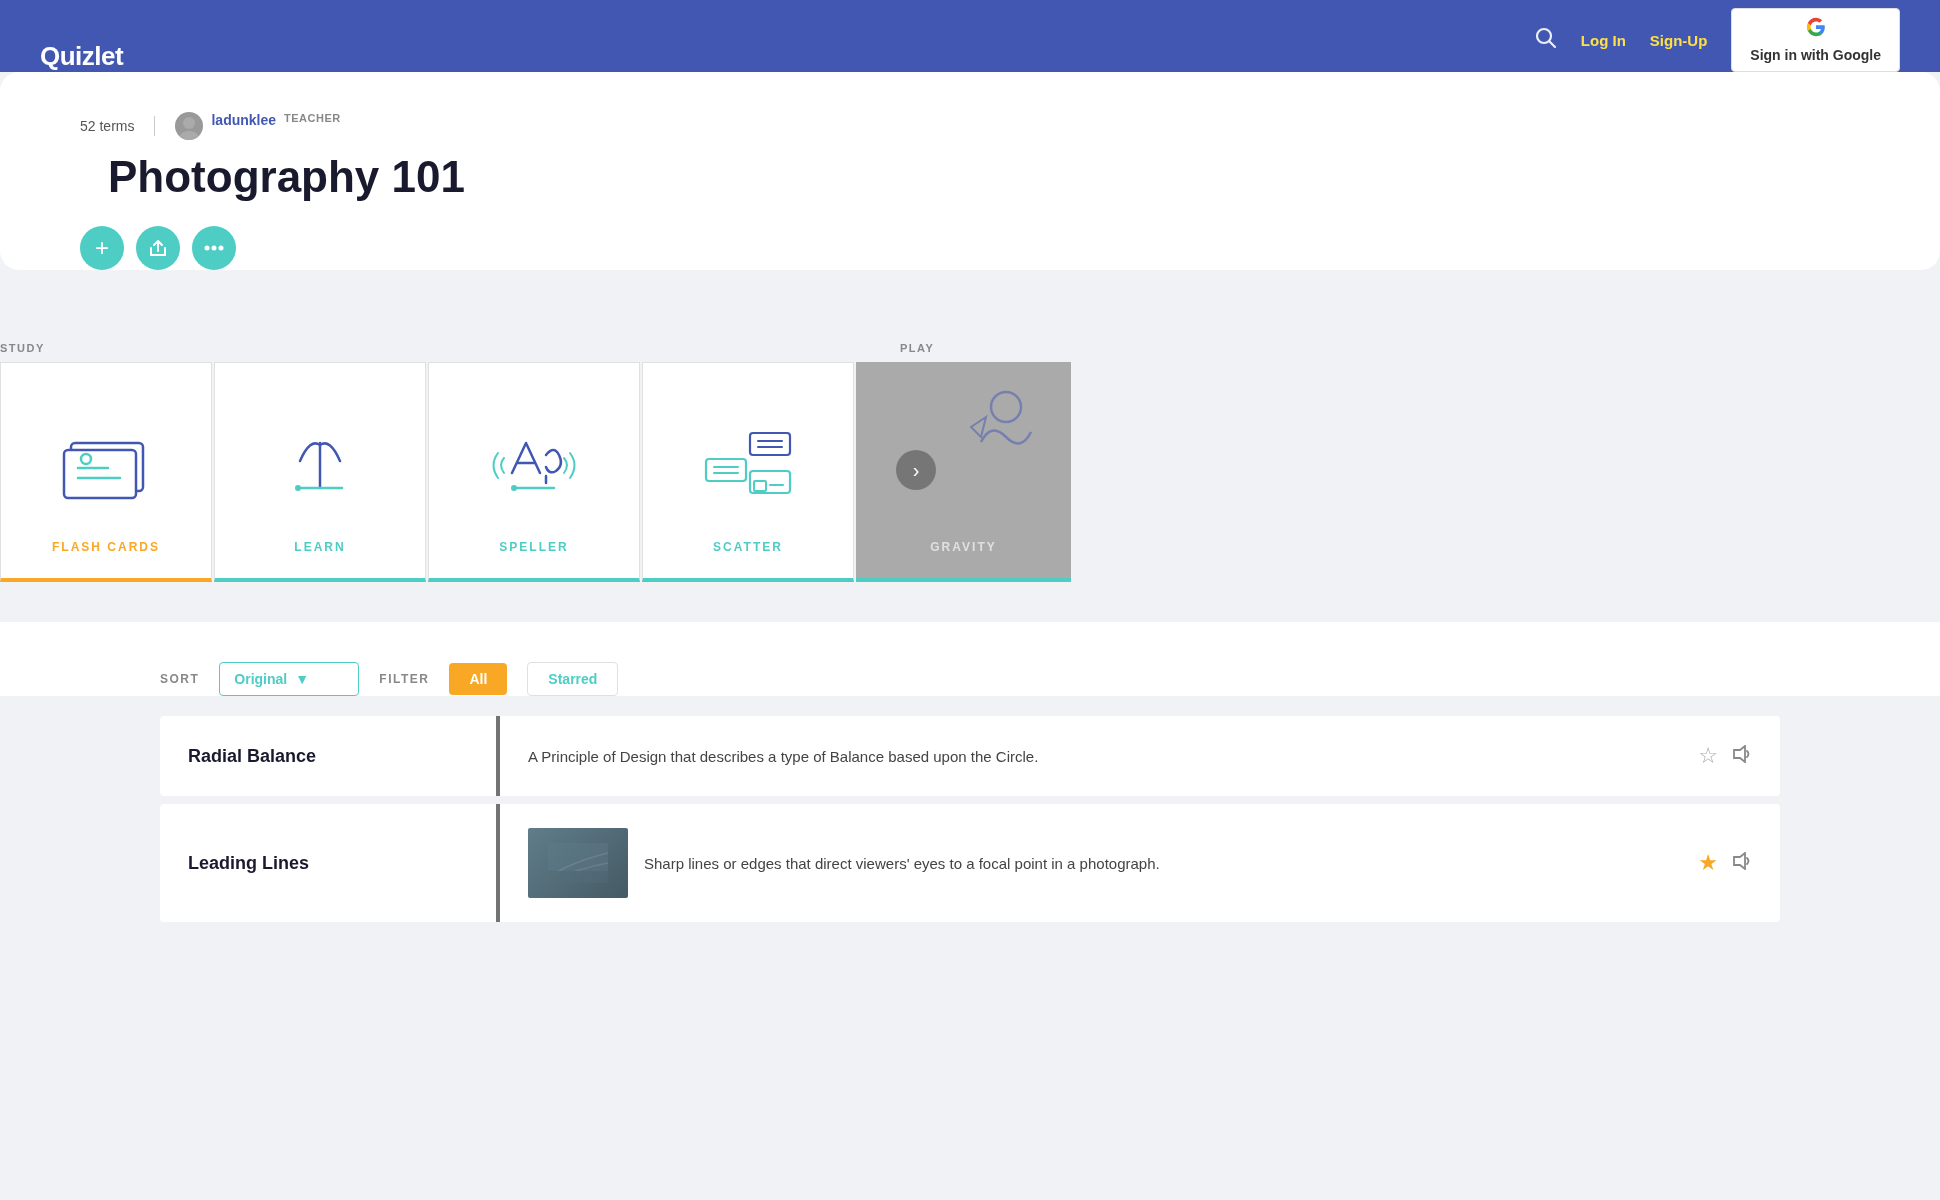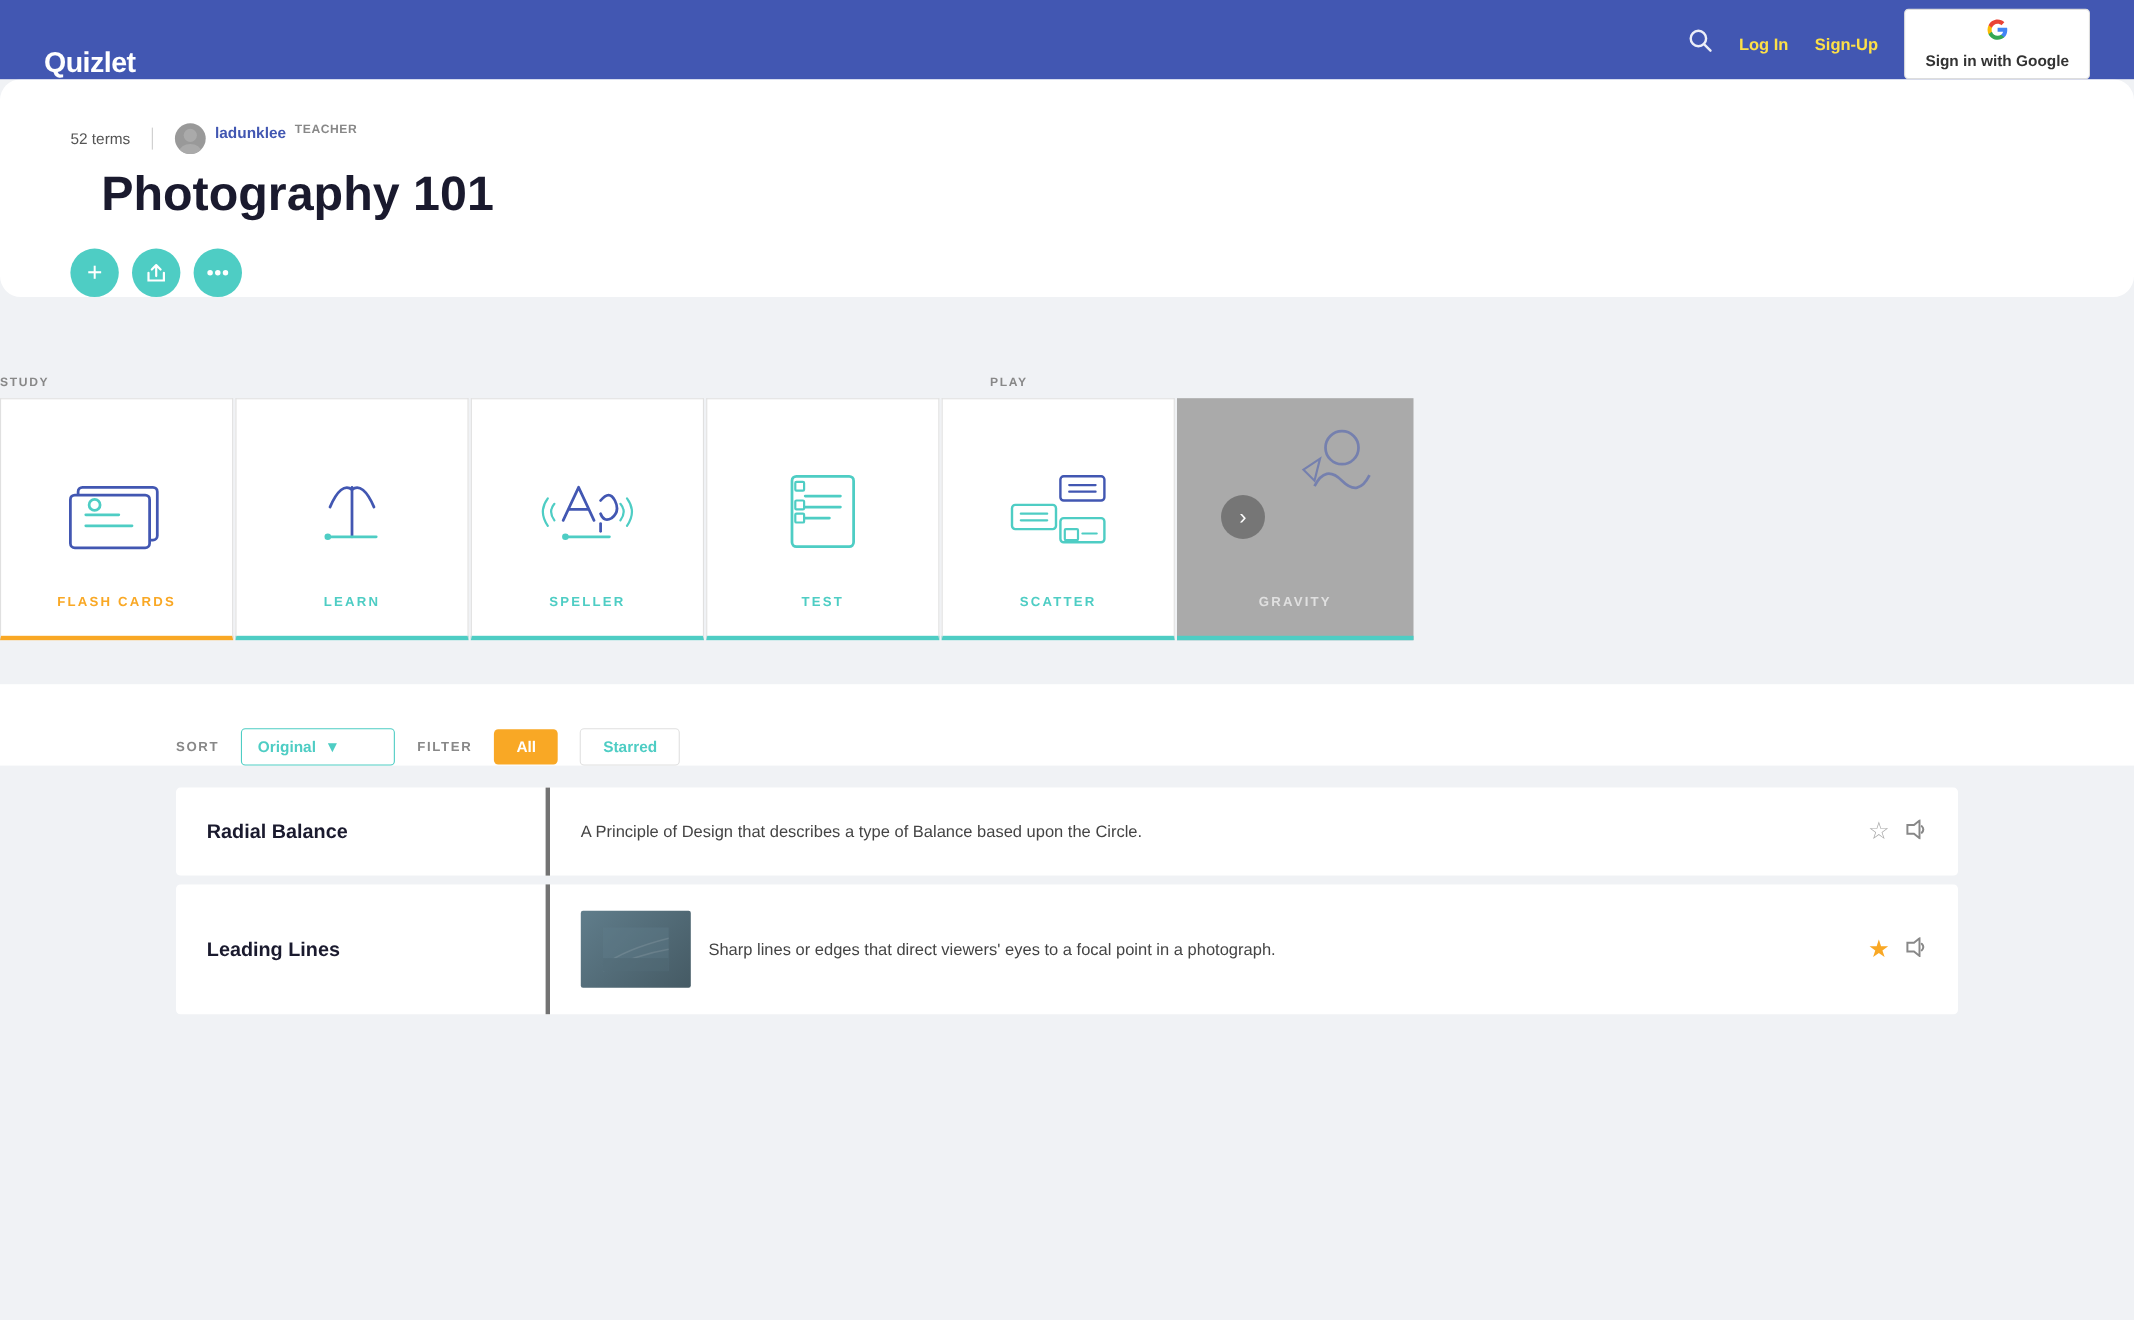--- a/index.html
+++ b/index.html
@@ -54,21 +54,21 @@
       flex-direction: column;
     }
     .google-g {
       width: 20px;
       height: 20px;
     }
 
     
     .main {
       background: white;
-      padding: 40px 160px 0 64px;
+      padding: 40px 160px 0 80px;
       border-radius: 19px;
     }
 
     .meta-row {
       display: flex;
       align-items: center;
       gap: 20px;
       margin-bottom: 12px;
     }
     .terms-count {
@@ -468,32 +468,20 @@
         <path d="M20 35 Q14 42 20 50" stroke="#4ecdc4" stroke-width="2" fill="none" stroke-linecap="round"></path>
         <path d="M14 30 Q5 42 14 55" stroke="#4ecdc4" stroke-width="2" fill="none" stroke-linecap="round"></path>
         <path d="M80 35 Q86 42 80 50" stroke="#4ecdc4" stroke-width="2" fill="none" stroke-linecap="round"></path>
         <path d="M86 30 Q95 42 86 55" stroke="#4ecdc4" stroke-width="2" fill="none" stroke-linecap="round"></path>
         <line x1="30" y1="65" x2="70" y2="65" stroke="#4ecdc4" stroke-width="2.5" stroke-linecap="round"></line>
         <circle cx="30" cy="65" r="3" fill="#4ecdc4"></circle>
       </svg>
       <span class="card-label">SPELLER</span>
     </div>
 
-    <div class="study-card">
-      <svg class="card-icon" viewBox="0 0 100 80" fill="none">
-        <rect x="22" y="10" width="56" height="64" rx="4" stroke="#4ecdc4" stroke-width="2.5"></rect>
-        <line x1="34" y1="28" x2="66" y2="28" stroke="#4ecdc4" stroke-width="2.5" stroke-linecap="round"></line>
-        <line x1="34" y1="38" x2="66" y2="38" stroke="#4ecdc4" stroke-width="2.5" stroke-linecap="round"></line>
-        <line x1="34" y1="48" x2="56" y2="48" stroke="#4ecdc4" stroke-width="2.5" stroke-linecap="round"></line>
-        <rect x="25" y="15" width="8" height="8" rx="1" stroke="#4ecdc4" stroke-width="2"></rect>
-        <rect x="25" y="32" width="8" height="8" rx="1" stroke="#4ecdc4" stroke-width="2"></rect>
-        <rect x="25" y="44" width="8" height="8" rx="1" stroke="#4ecdc4" stroke-width="2"></rect>
-      </svg>
-      <span class="card-label">TEST</span>
-    </div>
 
     <div class="study-card">
       <svg class="card-icon" viewBox="0 0 100 80" fill="none">
         <rect x="52" y="10" width="40" height="22" rx="3" stroke="#4257b2" stroke-width="2.2"></rect>
         <line x1="60" y1="18" x2="84" y2="18" stroke="#4257b2" stroke-width="2" stroke-linecap="round"></line>
         <line x1="60" y1="24" x2="84" y2="24" stroke="#4257b2" stroke-width="2" stroke-linecap="round"></line>
         <rect x="8" y="36" width="40" height="22" rx="3" stroke="#4ecdc4" stroke-width="2.2"></rect>
         <line x1="16" y1="44" x2="40" y2="44" stroke="#4ecdc4" stroke-width="2" stroke-linecap="round"></line>
         <line x1="16" y1="50" x2="40" y2="50" stroke="#4ecdc4" stroke-width="2" stroke-linecap="round"></line>
         <rect x="52" y="48" width="40" height="22" rx="3" stroke="#4ecdc4" stroke-width="2.2"></rect>

